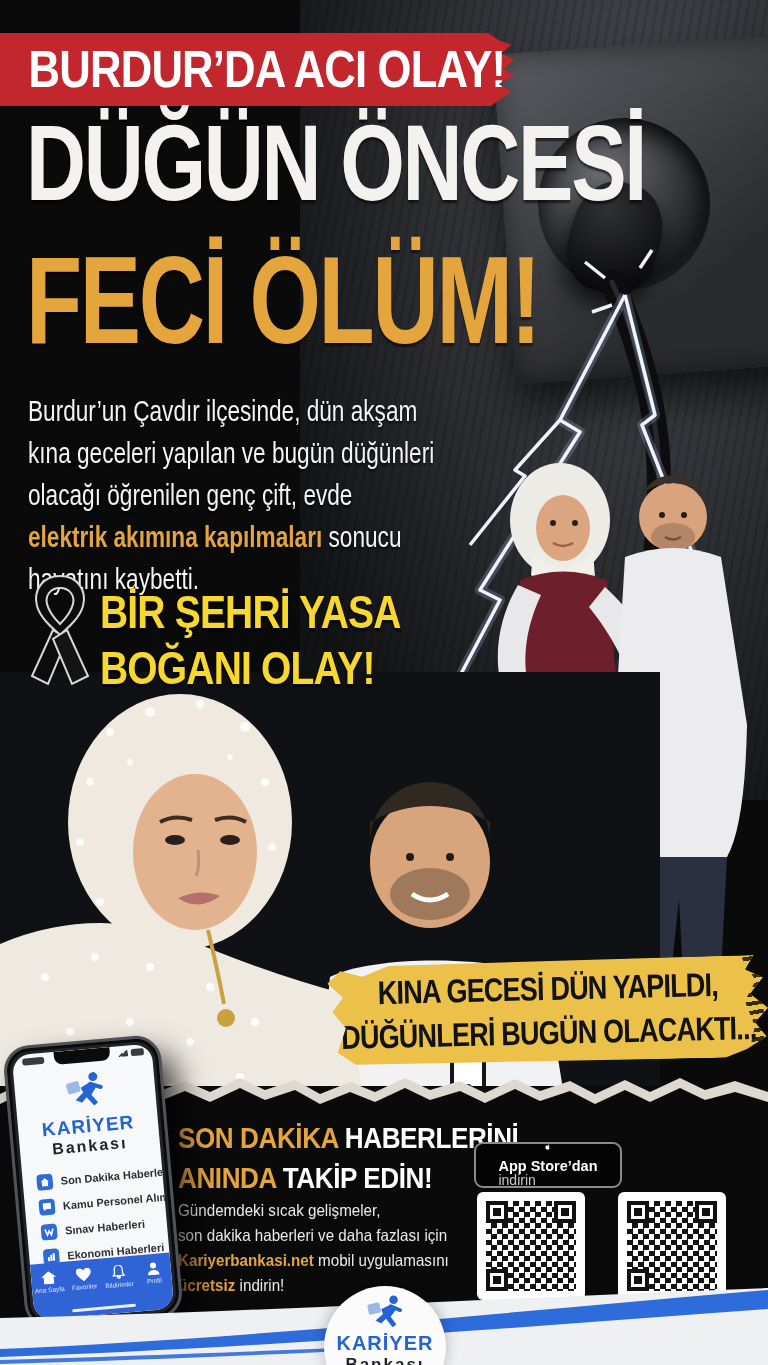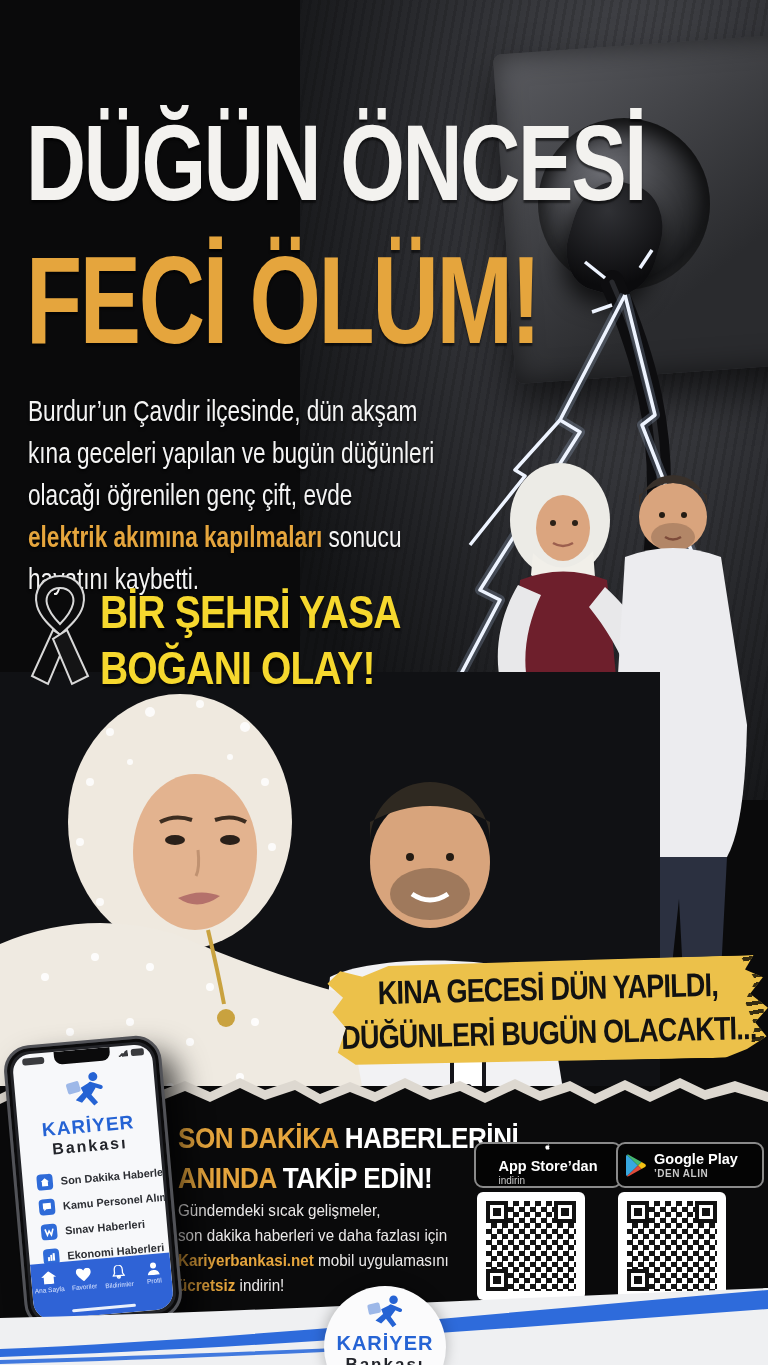--- a/index.html
+++ b/index.html
@@ -70,21 +70,21 @@
         letter-spacing:-.5px;transform:scaleX(.87);transform-origin:left top;white-space:nowrap;}
   .promo-title .gold{color:#e5a53d;} .promo-title .white{color:#ffffff;}
   .promo-body{left:178px;top:1198px;z-index:6;color:#eceaea;font-size:16.5px;line-height:25px;
         transform:scaleX(.92);transform-origin:left top;white-space:nowrap;}
   .promo-body .hl{color:#e5a53d;font-weight:bold;}
 
   
   .badge{height:42px;width:128px;background:#040404;border:2px solid #8a8a8a;border-radius:9px;z-index:6;
         display:flex;align-items:center;padding:0 8px;gap:8px;}
   .badge .t1{color:#fff;font-size:14.5px;font-weight:600;line-height:17px;white-space:nowrap;}
-  .badge .t2{color:#c9c9c9;font-size:10px;line-height:11px;}
+  .badge .t2{color:#c9c9c9;font-size:14px;line-height:11px;}
   .badge.gp .t2{letter-spacing:.5px;font-weight:bold;}
   .qr{width:108px;height:108px;background:#fff;border-radius:6px;padding:9px;z-index:6;box-sizing:border-box;}
   .qr-inner{position:relative;width:100%;height:100%;
         background:repeating-conic-gradient(#141414 0% 25%,#fff 0% 50%) 0 0/11px 11px,
                    repeating-conic-gradient(#141414 0% 25%,transparent 0% 50%) 4px 6px/15px 15px;}
   .fp{position:absolute;width:22px;height:22px;border:4px solid #111;background:#fff;box-sizing:border-box;}
   .fp::after{content:"";position:absolute;left:3px;top:3px;width:8px;height:8px;background:#111;}
   .fp.tl{left:0;top:0;} .fp.tr{right:0;top:0;} .fp.bl{left:0;bottom:0;}
 
   
@@ -144,20 +144,23 @@
     <g stroke="#eef4ff" stroke-width="3.5" fill="none" stroke-linejoin="round">
       <polyline points="625,295 560,420 580,432 480,590 500,600 405,780 420,788 345,935"></polyline>
       <polyline points="560,420 515,470 525,476 470,545"></polyline>
       <polyline points="625,295 655,415 642,425 695,560 683,568 720,695"></polyline>
       <polyline points="605,278 585,262"></polyline>
         <polyline points="612,305 592,312"></polyline>
         <polyline points="640,268 652,250"></polyline>
     </g>
   </svg>
 
+  <div class="abs top-banner">
+    <span>BURDUR’DA ACI OLAY!</span>
+  </div>
 
   <div class="abs headline-white">DÜĞÜN ÖNCESİ</div>
   <div class="abs headline-gold">FECİ ÖLÜM!</div>
 
   <div class="abs story">
     <span>Burdur’un Çavdır ilçesinde, dün akşam</span><br>
     <span>kına geceleri yapılan ve bugün düğünleri</span><br>
     <span>olacağı öğrenilen genç çift, evde</span><br>
     <span class="hl">elektrik akımına kapılmaları</span><span> sonucu</span><br>
     <span>hayatını kaybetti.</span>
@@ -369,32 +372,20 @@
 
   <div class="abs badge" style="left:474px;top:1142px;flex-direction:column;">
     <svg width="22" height="26" viewBox="0 0 22 26">
       <path d="M15.5,13.8 c0-3 2.5-4.4 2.6-4.5 c-1.4-2.1-3.6-2.4-4.4-2.4 c-1.9-0.2-3.6,1.1-4.6,1.1 c-0.9,0-2.4-1.1-3.9-1 C3.2,7 1.4,8.1 0.5,9.9 c-2,3.5-0.5,8.7 1.4,11.5 c1,1.4 2.1,2.9 3.6,2.9 c1.4-0.1 2-0.9 3.7-0.9 c1.7,0 2.2,0.9 3.7,0.9 c1.5,0 2.5-1.4 3.4-2.8 c1.1-1.6 1.5-3.2 1.5-3.3 C17.8,18.1 15.5,17.2 15.5,13.8 Z M12.4,4.9 c0.8-1 1.3-2.3 1.2-3.7 c-1.1,0-2.5,0.8-3.3,1.7 C9.6,3.8 9,5.2 9.1,6.5 C10.4,6.6 11.6,5.9 12.4,4.9 Z" fill="#fff"></path>
     </svg>
     <div>
       <div class="t1">App Store’dan</div>
       <div class="t2">indirin</div>
     </div>
   </div>
-  <div class="abs badge gp" style="left:616px;top:1142px;">
-    <svg width="20" height="23" viewBox="0 0 20 23">
-      <path d="M1,0.8 L12,11.5 L1,22.2 C0.5,21.9 0,21.3 0,20.3 L0,2.7 C0,1.7 0.5,1.1 1,0.8 Z" fill="#37a8e0"></path>
-      <path d="M12,11.5 L15.5,8.1 L19,10.1 C20.2,10.8 20.2,12.2 19,12.9 L15.5,14.9 Z" fill="#f4c113"></path>
-      <path d="M1,0.8 C1.5,0.5 2.2,0.5 3,0.9 L15.5,8.1 L12,11.5 Z" fill="#46b970"></path>
-      <path d="M12,11.5 L15.5,14.9 L3,22.1 C2.2,22.5 1.5,22.5 1,22.2 Z" fill="#e04c3c"></path>
-    </svg>
-    <div>
-      <div class="t1">Google Play</div>
-      <div class="t2">’DEN ALIN</div>
-    </div>
-  </div>
 
   <div class="abs qr" style="left:477px;top:1192px;">
     <div class="qr-inner">
         <span class="fp tl"></span>
         <span class="fp tr"></span>
         <span class="fp bl"></span>
       </div>
   </div>
   <div class="abs qr" style="left:618px;top:1192px;">
     <div class="qr-inner">

